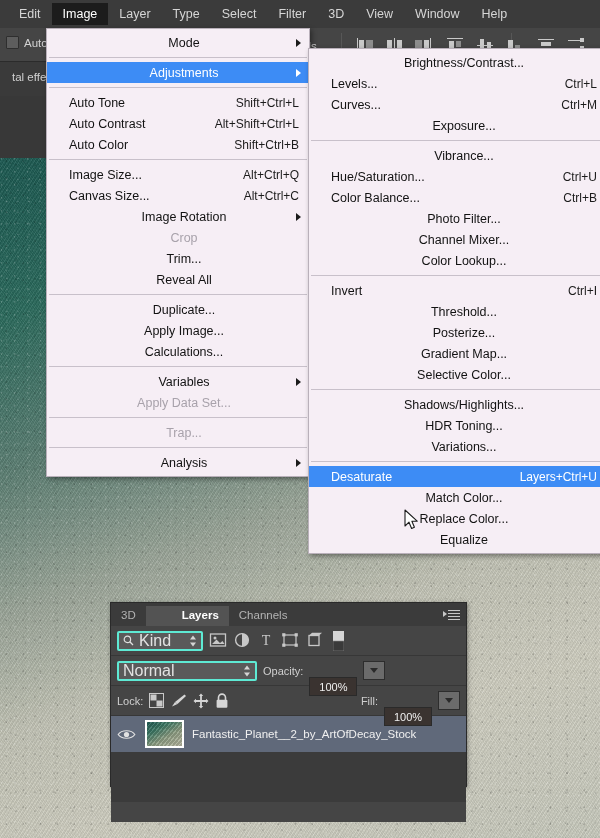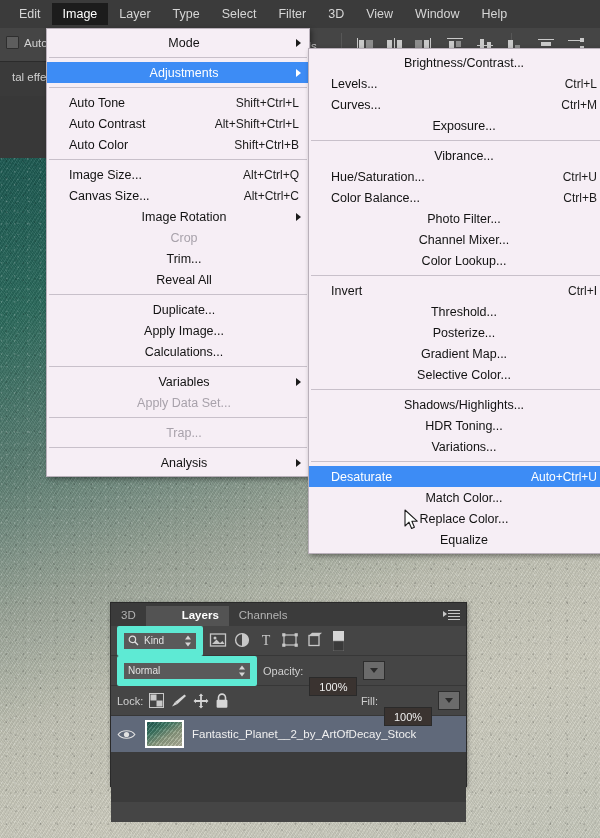--- a/index.html
+++ b/index.html
@@ -216,25 +216,25 @@
   .panel-row {
     height: 30px;
     display: flex; align-items: center;
     padding: 0 6px;
     border-bottom: 1px solid #373737;
     gap: 6px;
   }
   .ps-field {
     height: 19px;
     background: #5a5a5a;
-    border: 7px solid #5eead4;
+    border: 2px solid #5eead4;
     border-radius: 2px;
     display: flex; align-items: center;
     padding: 8px 4px;
-    font-size: 10px; color: #e2e2e2;
+    font-size: 16px; color: #e2e2e2;
     position: relative;
   }
   .kind-field { width: 86px; gap: 5px; }
   .blend-field { width: 140px; }
   .stepper {
     position: absolute; right: 4px; top: 50%; transform: translateY(-50%);
     width: 7px; height: 11px;
   }
   .stepper .up, .stepper .dn {
     position: absolute; left: 0; width: 0; height: 0;
@@ -513,21 +513,21 @@
     </div>
     <div class="mi">
       <span class="mi-label">HDR Toning...</span>
     </div>
     <div class="mi">
       <span class="mi-label">Variations...</span>
     </div>
     <div class="mi-sep"></div>
     <div class="mi selected">
       <span class="mi-label">Desaturate</span>
-      <span class="mi-shortcut">Auto+Ctrl+U</span>
+      <span class="mi-shortcut">Layers+Ctrl+U</span>
     </div>
     <div class="mi">
       <span class="mi-label">Match Color...</span>
     </div>
     <div class="mi">
       <span class="mi-label">Replace Color...</span>
     </div>
     <div class="mi">
       <span class="mi-label">Equalize</span>
     </div>

